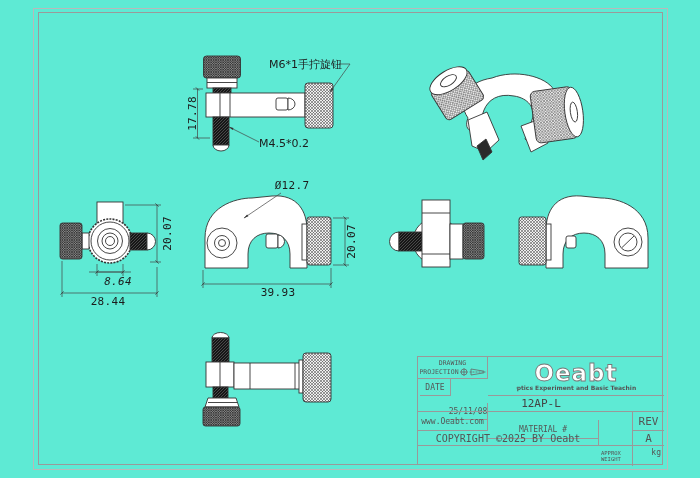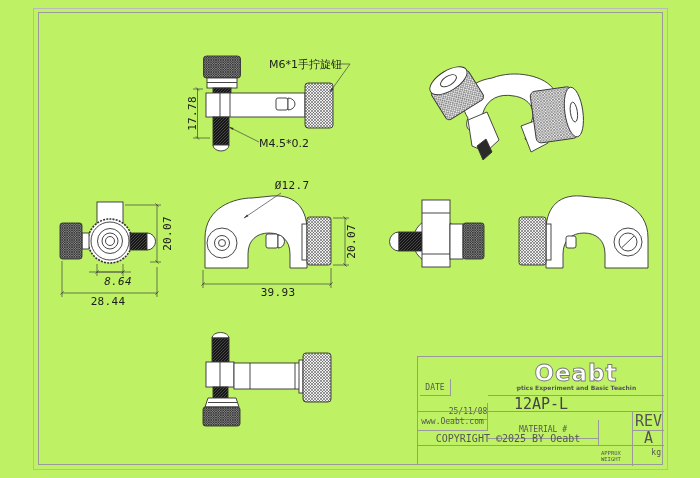--- a/index.html
+++ b/index.html
@@ -1,18 +1,18 @@
 <!DOCTYPE html>
 <html><head>
 <meta charset="utf-8">
 <style>
   * { margin:0; padding:0; box-sizing:border-box; }
   html,body { background:#fff; }
   .sheet {
-    position:relative; width:700px; height:478px; background:#bef264;
+    position:relative; width:700px; height:478px; background:#5eead4;
     overflow:hidden; font-family:"DejaVu Sans Mono", monospace;
   }
   .border-outer {
     position:absolute; left:33px; top:8px; width:635px; height:462px;
     border:1px solid #b9b9b9;
   }
   .border-inner {
     position:absolute; left:38px; top:12px; width:625px; height:453px;
     border:1px solid #9a9a9a;
   }
@@ -33,21 +33,21 @@
   }
   .tb .cell { position:absolute; overflow:hidden; }
   .tb .br { border-right:1px solid #999; }
   .tb .bb { border-bottom:1px solid #999; }
   .c-center { display:flex; align-items:center; justify-content:center; }
   .c-col { display:flex; flex-direction:column; align-items:center; justify-content:center; }
   .t8  { font-size:8px; }
   .t7  { font-size:10px; }
   .t6  { font-size:6.5px; }
   .t55 { font-size:5.5px; line-height:6px; }
-  .t9  { font-size:15px; }
+  .t9  { font-size:11px; }
   .proj-row { display:flex; align-items:center; gap:1px; }
 </style>
 </head>
 <body>
 
 <div class="sheet">
   <div class="border-outer"></div>
   <div class="border-inner"></div>
 
   <svg class="art" width="700" height="478" viewBox="0 0 700 478">
@@ -203,20 +203,35 @@
   <div class="dim rot" style="left:170px; top:107px; width:44px;">17.78</div>
   <div class="dim rot" style="left:145px; top:227px; width:44px;">20.07</div>
   <div class="dim" style="left:96px; top:275px; width:44px;font-style:italic;">8.64</div>
   <div class="dim" style="left:86px; top:295px; width:44px;">28.44</div>
   <div class="dim" style="left:264px; top:179px; width:56px;">Ø12.7</div>
   <div class="dim rot" style="left:329px; top:235px; width:44px;">20.07</div>
   <div class="dim" style="left:244px; top:286px; width:44px;margin-left:12px;">39.93</div>
 
   <div class="tb">
 
+    <div class="cell br bb c-col" style="left:0; top:0; width:70px; height:22px;">
+      <div class="t6">DRAWING</div>
+      <div class="proj-row">
+        <span class="t6">PROJECTION</span>
+        <svg width="26" height="10" viewBox="0 0 26 10">
+          <g stroke="#666" stroke-width="0.8" fill="none">
+            <circle cx="4" cy="5" r="3"></circle>
+            <line x1="0.2" y1="5" x2="7.8" y2="5"></line>
+            <line x1="4" y1="1.2" x2="4" y2="8.8"></line>
+            <path d="M11,2 L24,4.2 L24,5.8 L11,8 Z"></path>
+            <line x1="9.5" y1="5" x2="25.5" y2="5" stroke-dasharray="2,1"></line>
+          </g>
+        </svg>
+      </div>
+    </div>
 
     <div class="cell br bb c-center t8" style="left:2px; top:22px; width:31px; height:17px;">DATE</div>
     <div class="cell br bb c-center t8" style="left:31px; top:22px; width:39px; height:17px;margin-top:24px;">25/11/08</div>
 
     <div class="cell bb c-center" style="left:70px; top:0; width:176px; height:39px;">
       <svg width="120" height="36" viewBox="0 0 120 36">
         <text x="60" y="23" text-anchor="middle" font-family="DejaVu Sans, sans-serif" font-size="23" font-weight="bold" fill="#fff" stroke="#777" stroke-width="0.9" letter-spacing="1">Oeabt</text>
         <text x="60" y="32" text-anchor="middle" font-family="DejaVu Sans, sans-serif" font-size="6" font-weight="bold" fill="#555">Optics Experiment and Basic Teaching</text>
       </svg>
     </div>

